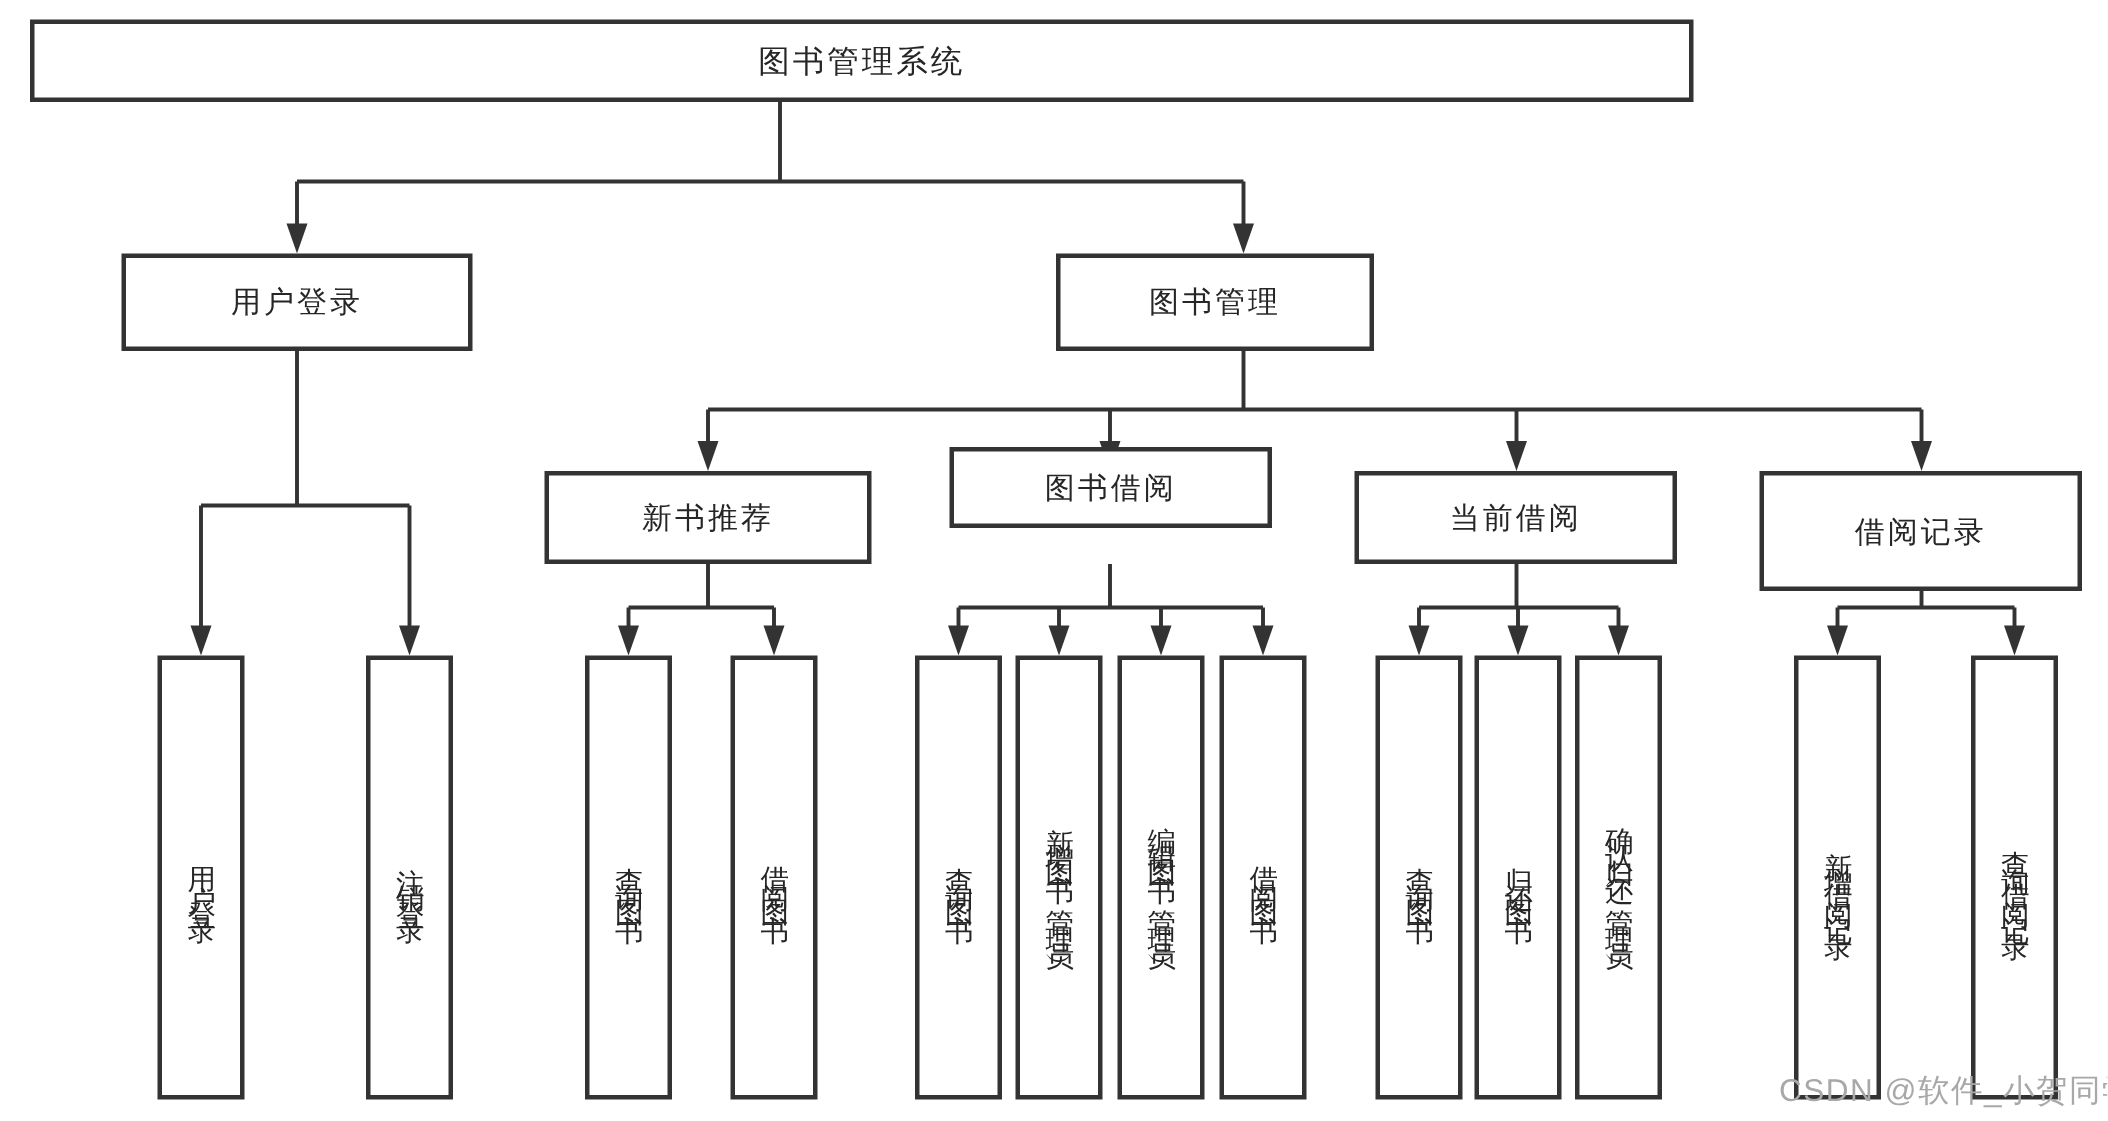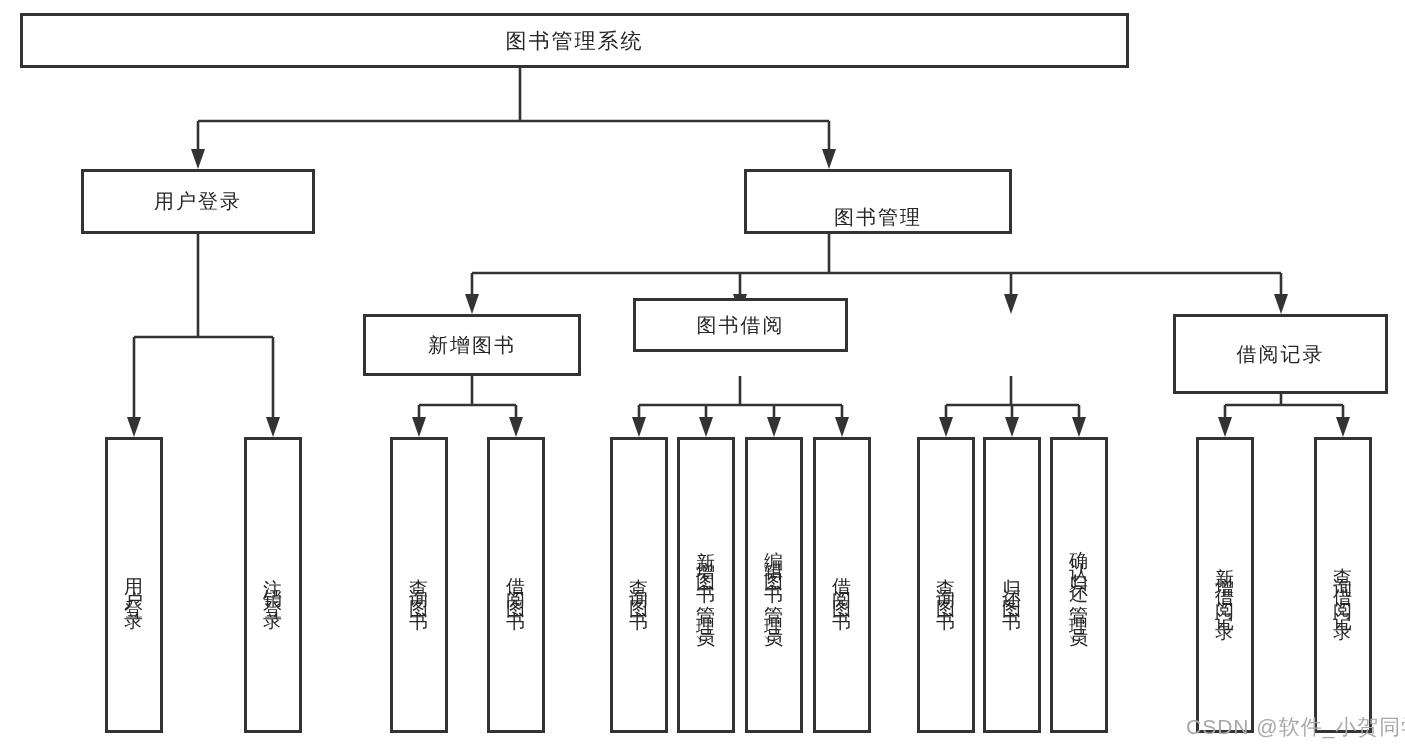--- a/index.html
+++ b/index.html
@@ -121,29 +121,32 @@
     </g>
   </svg>
 
   <div class="box root" style="left:20px; top:13px; width:1109px; height:55px;">
     <span>图书管理系统</span>
   </div>
 
   <div class="box" style="left:81px; top:169px; width:234px; height:65px;">
     <span>用户登录</span>
   </div>
-  <div class="box" style="left:744px; top:169px; width:268px; height:65px;align-items:flex-end;">
+  <div class="box" style="left:704px; top:169px; width:212px; height:65px;">
     <span>图书管理</span>
   </div>
 
   <div class="box" style="left:363px; top:314px; width:218px; height:62px;">
-    <span>新增图书</span>
+    <span>新书推荐</span>
   </div>
   <div class="box" style="left:633px; top:298px; width:215px; height:54px;">
     <span>图书借阅</span>
+  </div>
+  <div class="box" style="left:903px; top:314px; width:215px; height:62px;">
+    <span>当前借阅</span>
   </div>
   <div class="box" style="left:1173px; top:314px; width:215px; height:80px;">
     <span>借阅记录</span>
   </div>
 
   <div class="vbox" style="left:105px; top:437px; width:58px; height:296px;">
     <span class="vlabel">用户登录</span>
   </div>
   <div class="vbox" style="left:244px; top:437px; width:58px; height:296px;">
     <span class="vlabel">注销登录</span>

